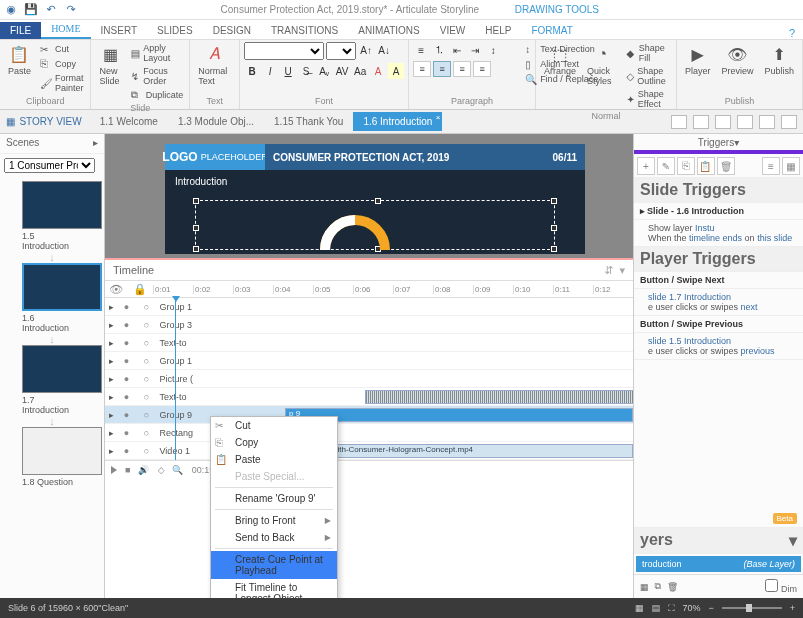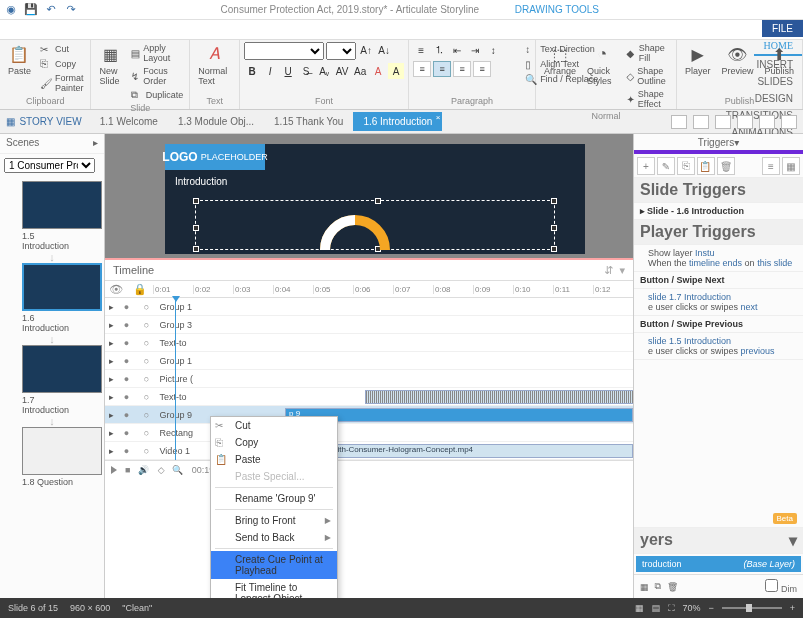--- a/index.html
+++ b/index.html
@@ -6,21 +6,21 @@
 body { width: 803px; height: 618px; background: #fff; overflow: hidden; font-size: 11px; color: #333; }
 
 
 .titlebar { height: 20px; background: #fff; display: flex; align-items: center; padding: 0 4px; border-bottom: 1px solid #e0e0e0; position: relative; }
 .titlebar .qat { display: flex; gap: 6px; align-items: center; }
 .titlebar .qat span { width: 14px; height: 14px; display: inline-flex; align-items: center; justify-content: center; color: #3a6ea5; }
 .titlebar .title { position: absolute; left: 50%; transform: translateX(-70%); color: #888; font-size: 10px; }
 .titlebar .right-title { color: #3a9ad9; font-weight: 500; margin-left: auto; font-size: 10px; padding-right: 200px; }
 
 
-.ribbon-tabs { height: 20px; display: flex; align-items: flex-end; background: #fff; border-bottom: 1px solid #ddd; flex-direction: column; }
+.ribbon-tabs { height: 20px; display: flex; align-items: flex-end; background: #fff; border-bottom: 1px solid #ddd; }
 .ribbon-tabs .tab { padding: 3px 10px; font-size: 10px; color: #666; cursor: pointer; }
 .ribbon-tabs .tab.file { background: #2b579a; color: #fff; }
 .ribbon-tabs .tab.active { border-bottom: 2px solid #3a9ad9; color: #3a9ad9; font-family: Liberation Serif, serif; }
 .ribbon-tabs .tab.context { color: #3a9ad9; }
 .ribbon-tabs .help { margin-left: auto; padding: 0 8px; color: #3a9ad9; }
 
 
 .ribbon { height: 70px; background: #f4f4f4; border-bottom: 1px solid #ccc; display: flex; }
 .group { display: flex; flex-direction: column; padding: 2px 4px; border-right: 1px solid #ddd; }
 .group-content { flex: 1; display: flex; align-items: flex-start; gap: 3px; }
@@ -116,21 +116,21 @@
 .triggers .tbar span { width: 18px; height: 18px; border: 1px solid #ccc; background: #fff; display: inline-flex; align-items: center; justify-content: center; font-size: 10px; color: #888; }
 .triggers .section { padding: 3px 6px; font-size: 9px; color: #555; border-bottom: 1px solid #eee; }
 .triggers .section.shdr { background: #f0f0f0; font-weight: 600; color: #666; font-size: 16px; }
 .triggers .section .link { color: #3a6ea5; }
 .triggers .section b { color: #333; }
 .beta { background: #f5b041; color: #fff; font-size: 8px; padding: 1px 4px; border-radius: 2px; float: right; }
 .layer-row { background: #3a9ad9; color: #fff; padding: 3px 6px; font-size: 9px; display: flex; justify-content: space-between; margin: 2px; }
 .triggers .foot { padding: 4px 6px; display: flex; gap: 6px; align-items: center; font-size: 9px; color: #666; border-top: 1px solid #ddd; }
 
 
-.status { height: 20px; background: #3a3a3a; color: #ccc; display: flex; align-items: center; padding: 0 8px; font-size: 9px; gap: 12px; }
+.status { height: 20px; background: #3a3a3a; color: #ccc; display: flex; align-items: center; padding: 0 8px; font-size: 9px; }
 .status .right { margin-left: auto; display: flex; gap: 8px; align-items: center; }
 .slider { width: 60px; height: 2px; background: #888; position: relative; }
 .slider::after { content: ''; position: absolute; left: 40%; top: -3px; width: 6px; height: 8px; background: #ccc; }
 </style>
 </head>
 <body>
 
 <div class="titlebar">
   <div class="qat">
     <span>◉</span>
@@ -370,20 +370,24 @@
     </div>
   </div>
 
   <div class="canvas-area">
     <div class="slide">
       <div class="topbar">
         <div class="logo">
             <b>LOGO</b>
             <span>PLACEHOLDER</span>
           </div>
+        <div class="hdr-t">
+            <span>CONSUMER PROTECTION ACT, 2019</span>
+            <span>06/11</span>
+          </div>
       </div>
       <div class="body">
         <div class="intro-lbl">Introduction</div>
         <div class="sel-handles" style="left:30px;top:30px;width:360px;height:50px">
           <div class="handle" style="left:-3px;top:-3px"></div>
             <div class="handle" style="right:-3px;top:-3px"></div>
           <div class="handle" style="left:-3px;bottom:-3px"></div>
             <div class="handle" style="right:-3px;bottom:-3px"></div>
           <div class="handle" style="left:50%;top:-3px"></div>
             <div class="handle" style="left:50%;bottom:-3px"></div>
@@ -573,25 +577,25 @@
       <span>+</span>
       <span>✎</span>
       <span>⎘</span>
       <span>📋</span>
       <span>🗑</span>
       <span style="margin-left:auto">≡</span>
       <span>▦</span>
     </div>
     <div class="section shdr">Slide Triggers</div>
     <div class="section"><b>▸ <span>Slide - 1.6 Introduction</span></b></div>
-    <div class="section shdr">Player Triggers</div>
     <div class="section" style="padding-left:14px">
       <span>Show layer</span> <span class="link">Instu</span><br>
       <span>When the</span> <span class="link">timeline ends</span> <span>on</span> <span class="link">this slide</span>
     </div>
+    <div class="section shdr">Player Triggers</div>
     <div class="section"><b>Button / Swipe Next</b></div>
     <div class="section" style="padding-left:14px">
       <span class="link">slide 1.7 Introduction</span><br>
       <span>e user clicks or swipes</span> <span class="link">next</span>
     </div>
     <div class="section"><b>Button / Swipe Previous</b></div>
     <div class="section" style="padding-left:14px">
       <span class="link">slide 1.5 Introduction</span><br>
       <span>e user clicks or swipes</span> <span class="link">previous</span>
     </div>

